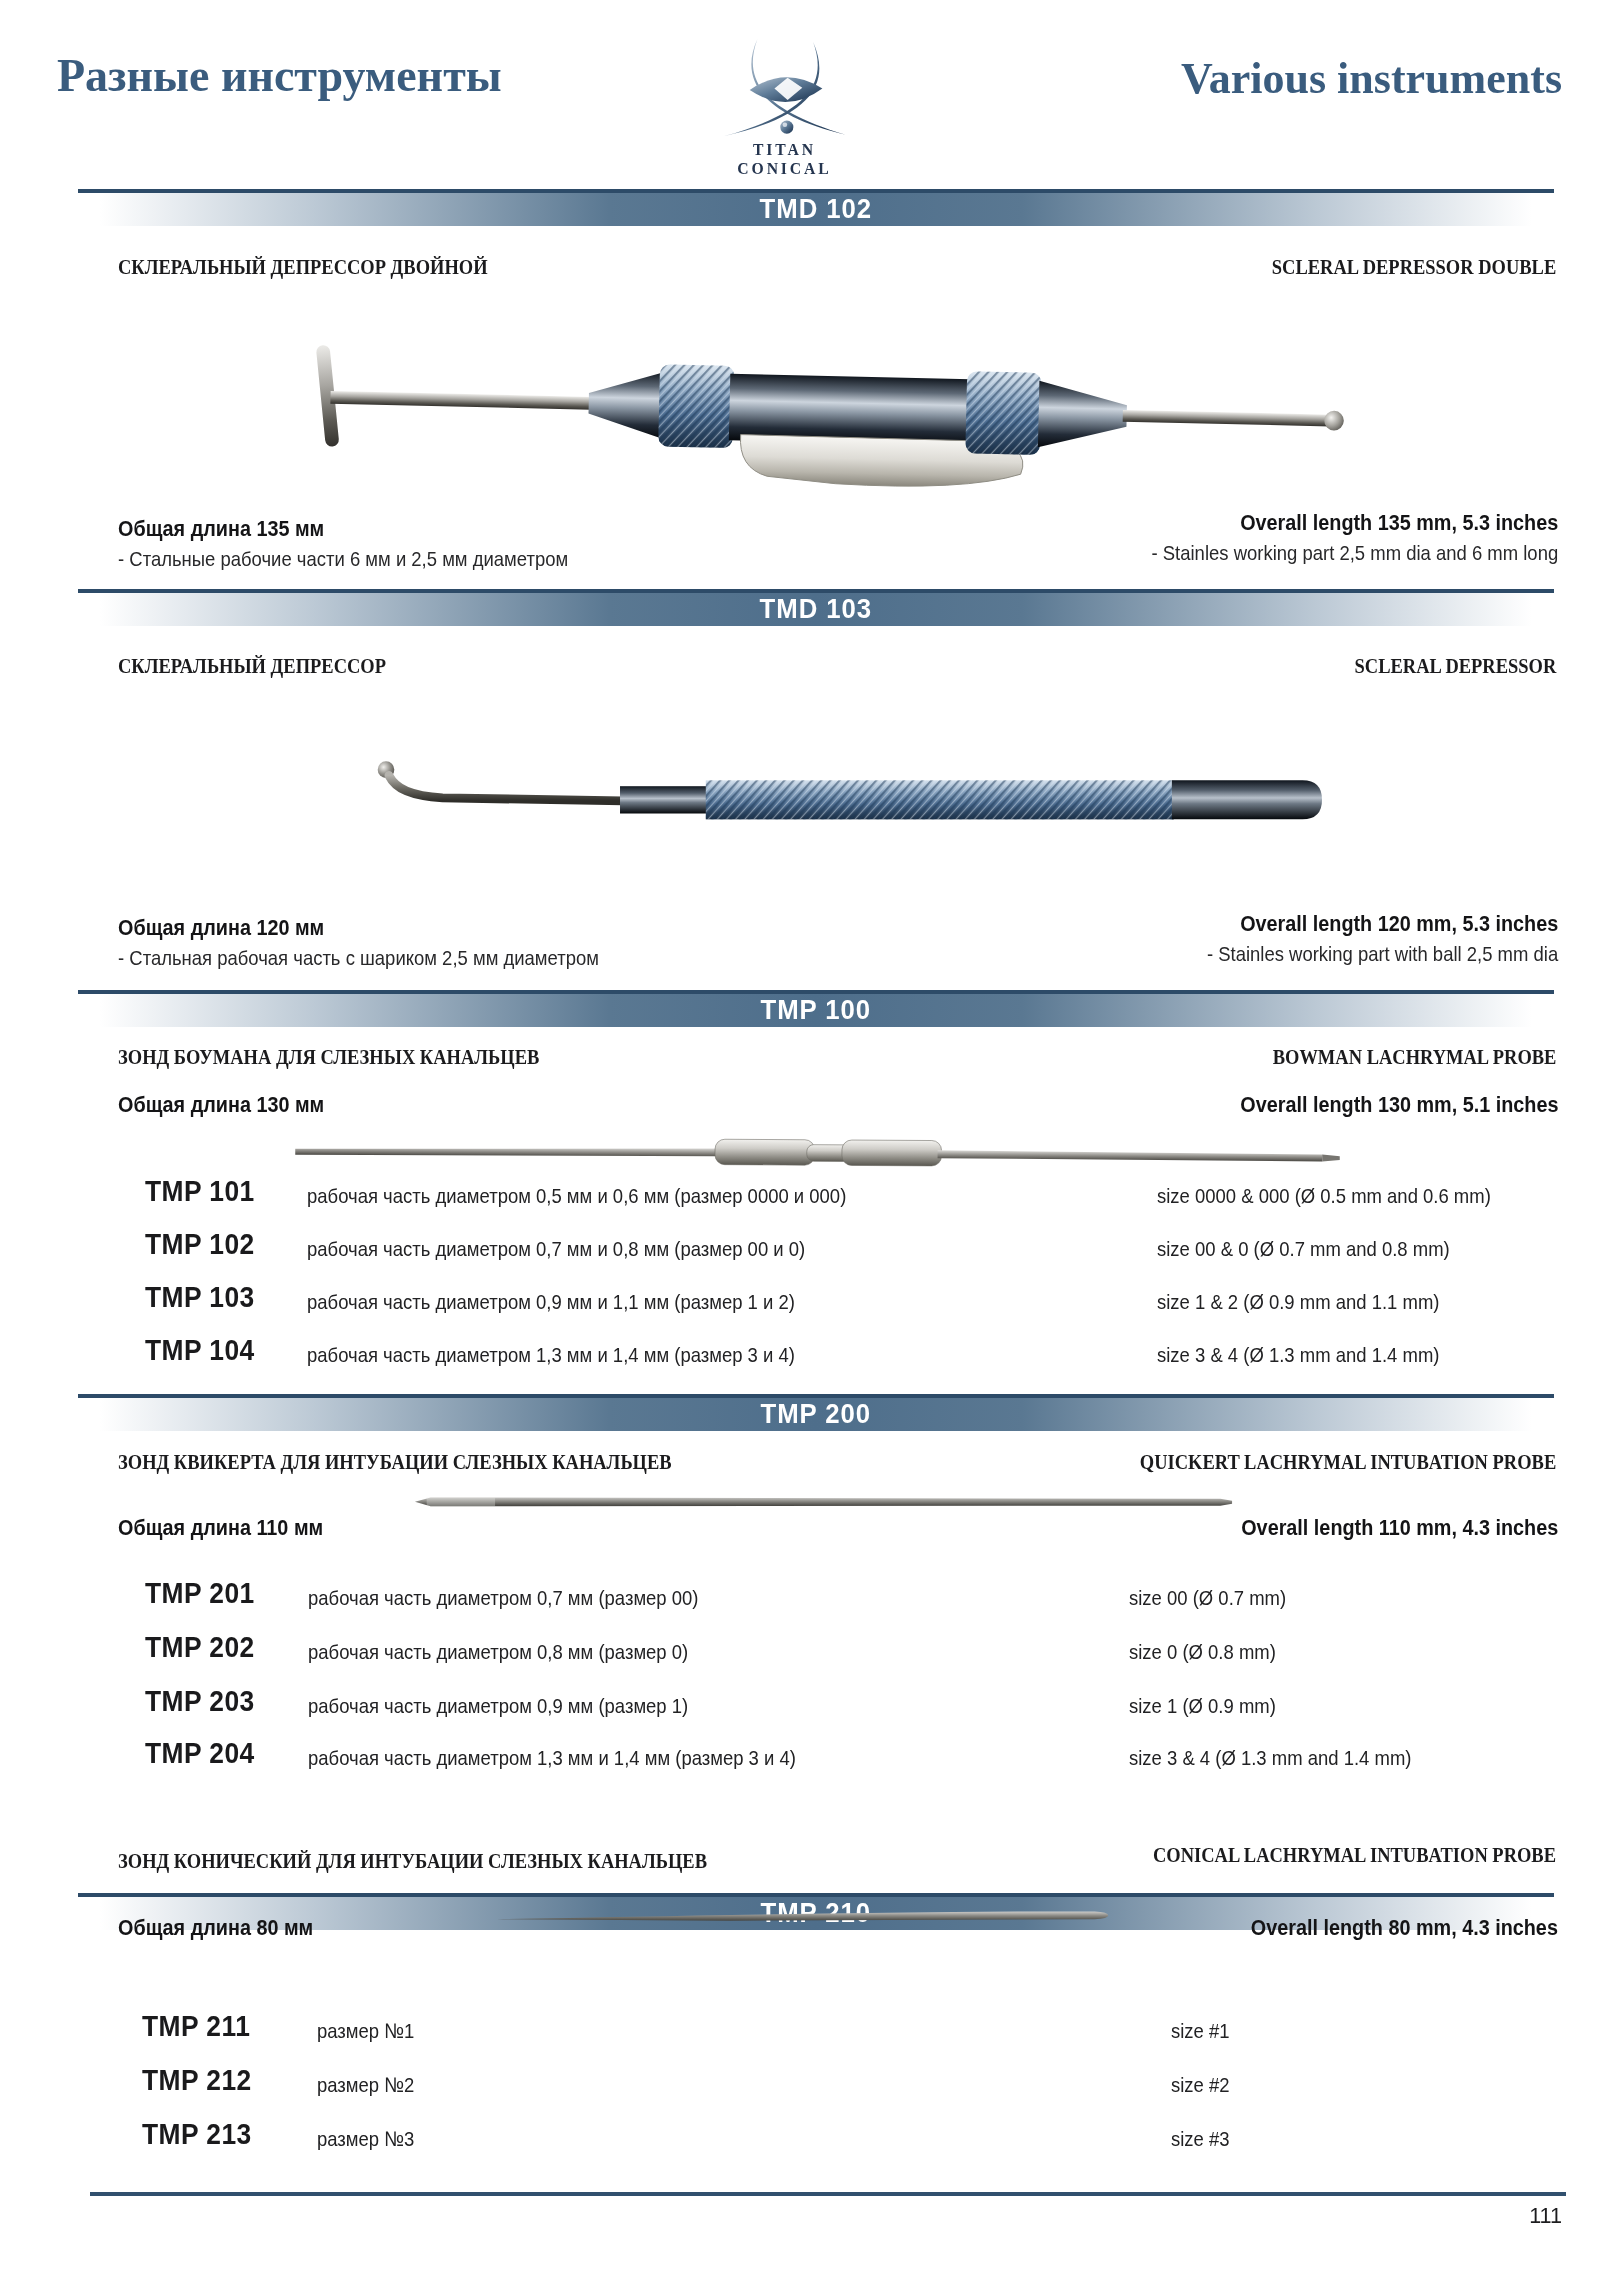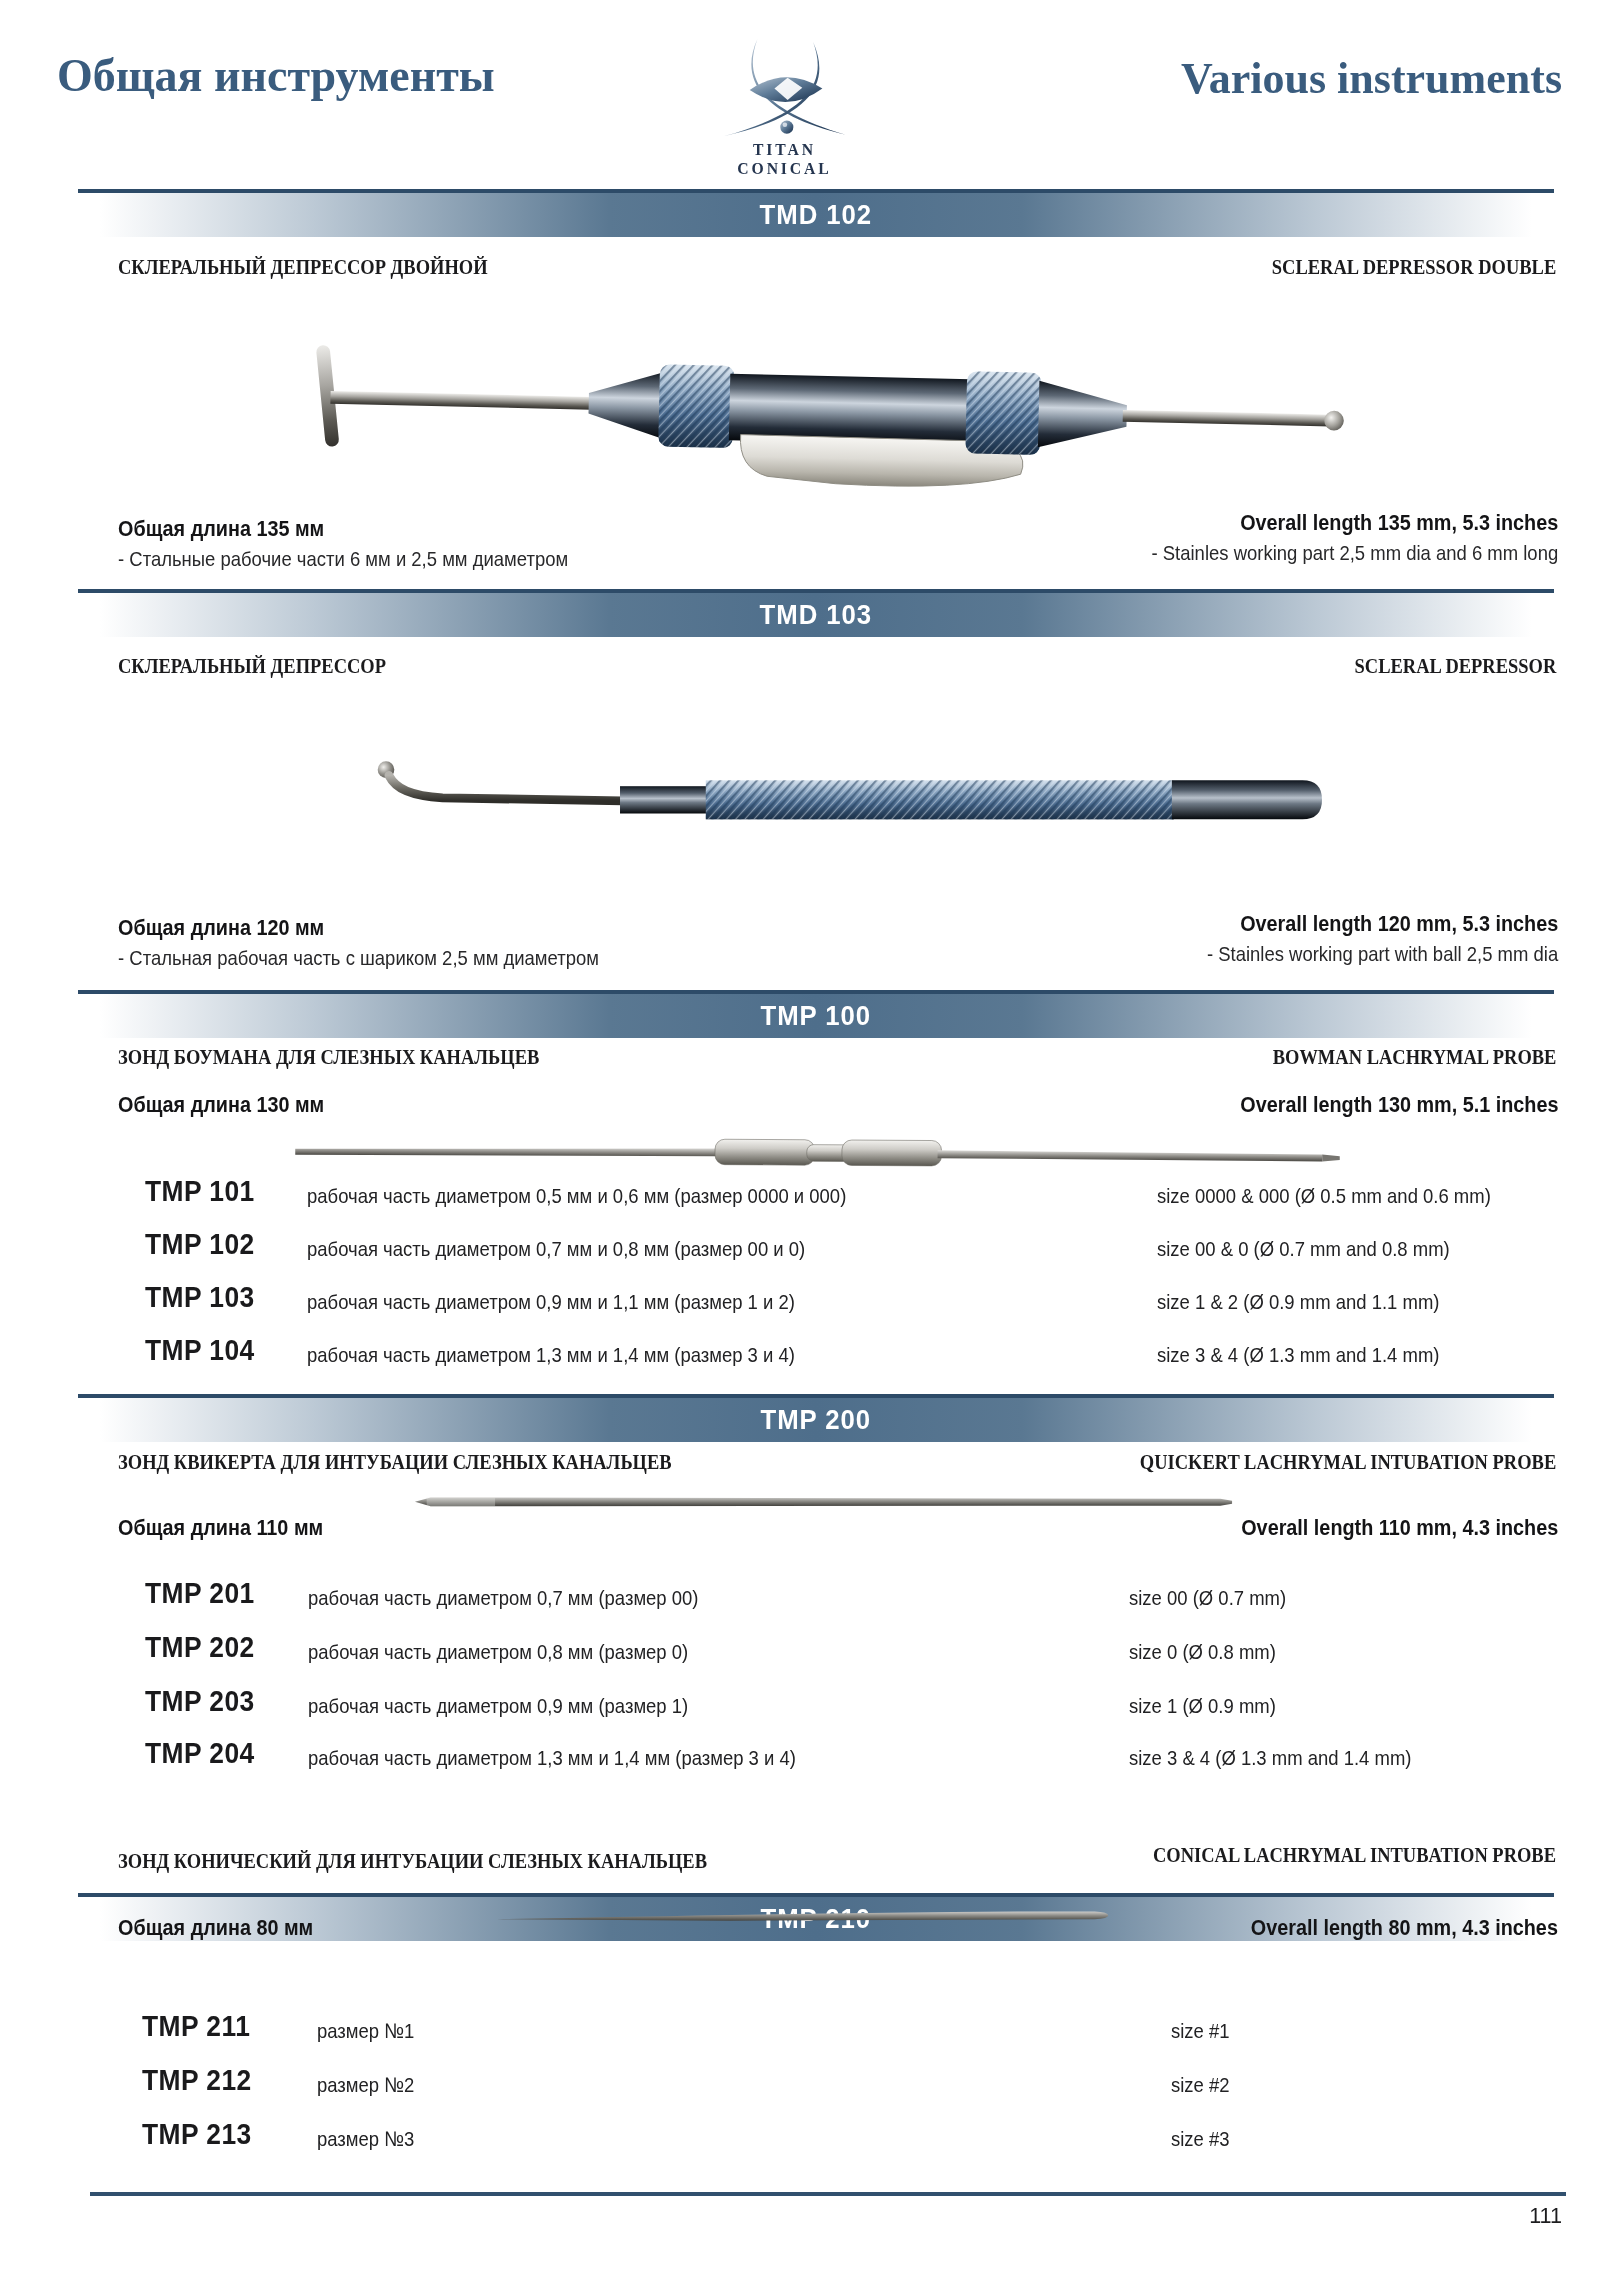--- a/index.html
+++ b/index.html
@@ -14,21 +14,21 @@
   
   .page-title{font-family:"Liberation Serif",serif;font-weight:bold;color:#3a5c7e;}
   .title-ru{left:57px;top:49px;font-size:46px;}
   .title-en{right:59px;top:53px;font-size:44px;text-align:right;}
   .logo-wrap{left:706px;top:39px;width:157px;text-align:center;}
   .logo-text{font-family:"Liberation Serif",serif;font-weight:bold;color:#25354f;
              font-size:15.7px;letter-spacing:2.9px;line-height:18.6px;}
   
   .bar{position:absolute;left:78px;width:1476px;}
   .bar-line{height:3.9px;background:#2d4b68;}
-  .bar-grad{height:44px;display:flex;align-items:center;justify-content:center;
+  .bar-grad{height:33px;display:flex;align-items:center;justify-content:center;
     background:linear-gradient(to right,#ffffff 1.5%,#bcc9d5 16%,#5a7892 36%,
                #4e6e8b 50%,#5a7892 64%,#bcc9d5 84%,#ffffff 98.5%);}
   .bar-code{font-weight:bold;font-size:27.4px;color:#ffffff;letter-spacing:1px;}
   
   .secname{position:absolute;font-family:"Liberation Serif",serif;font-weight:bold;
            font-size:21px;color:#1b1b1d;white-space:nowrap;}
   .secname.left{left:118px;}
   .secname.right{right:65px;text-align:right;}
   
   .spec-block{position:absolute;line-height:30px;white-space:nowrap;}
@@ -42,21 +42,21 @@
          letter-spacing:0.5px;white-space:nowrap;}
   .pdesc,.psize{position:absolute;top:9.8px;font-size:21px;color:#222224;white-space:nowrap;}
   
   .footer-rule{left:90px;top:2192px;width:1476px;height:3.9px;background:#31506e;}
   .page-num{right:59px;top:2203px;font-size:21.6px;color:#1c1c1e;}
   svg{display:block;}
 </style>
 </head>
 <body>
 
-<div class="abs page-title title-ru nowrap">Общая инструменты</div>
+<div class="abs page-title title-ru nowrap">Разные инструменты</div>
 <div class="abs page-title title-en nowrap">Various instruments</div>
 
 <div class="abs logo-wrap">
   <svg width="157" height="102" viewBox="0 0 170 132">
     <defs>
       <linearGradient id="lg" x1="0" y1="0" x2="1" y2="1">
         <stop offset="0" stop-color="#b3c2d1"></stop>
           <stop offset=".45" stop-color="#5f7c98"></stop>
           <stop offset="1" stop-color="#142c49"></stop>
       </linearGradient>

